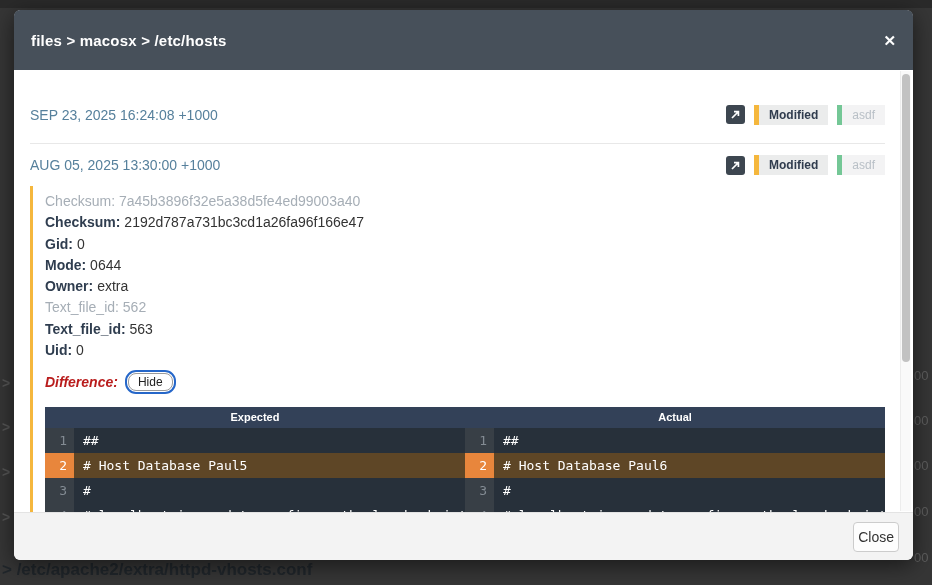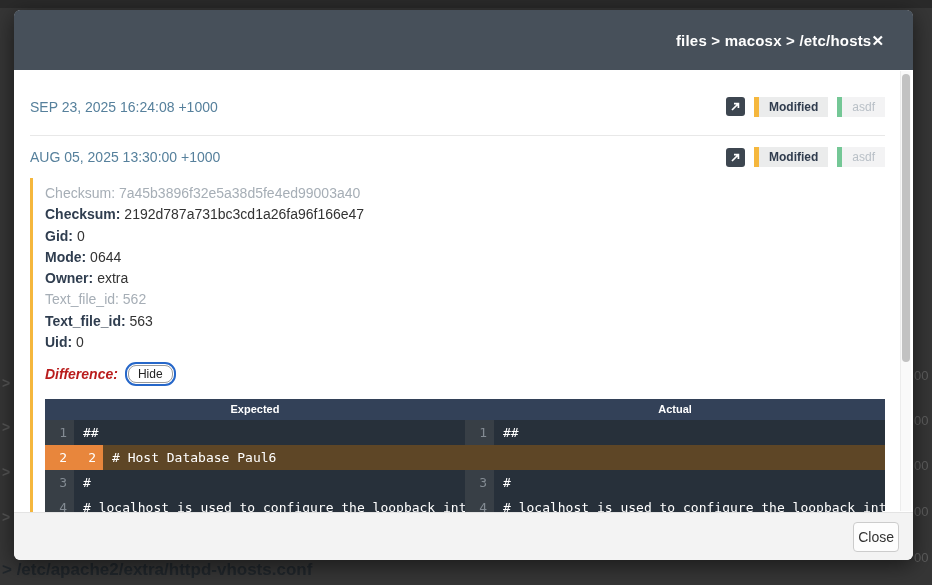--- a/index.html
+++ b/index.html
@@ -10,25 +10,25 @@
   
   .bg-chevron { position:absolute; left:2px; color:#565656; font-weight:bold; font-size:14px; }
   .bg-num { position:absolute; left:914px; color:#5e5e5e; font-size:13px; }
   .bg-path { position:absolute; left:2px; top:560px; color:#20262b; font-weight:bold; font-size:17px; white-space:nowrap; }
 
   
   .modal { position:absolute; left:14px; top:10px; width:899px; height:550px;
            background:#ffffff; border-radius:7px; box-shadow:0 5px 22px rgba(0,0,0,.55);
            z-index:10; }
   .modal-header { height:60px; background:#47505a; border-radius:6px 6px 0 0;
-                  display:flex; align-items:center; justify-content:flex-end; padding:0 29px; }
+                  display:flex; align-items:center; justify-content:space-between; padding:0 17px; }
   .modal-title { color:#ffffff; font-size:15px; font-weight:bold; letter-spacing:.2px; }
   .modal-close { color:#ffffff; font-size:15px; font-weight:bold; cursor:pointer; line-height:1; }
 
-  .modal-body { position:relative; height:442px; background:#ffffff; overflow:hidden; padding:8px 28px 0 16px; }
+  .modal-body { position:relative; height:442px; background:#ffffff; overflow:hidden; padding:16px 28px 0 16px; }
 
   .entry-row { display:flex; align-items:center; justify-content:space-between; }
   .entry-row.first { height:58px; border-bottom:1px solid #e8e8e8; }
   .entry-row.second { height:42px; }
   .timestamp { color:#56809c; font-size:14px; }
   .entry-right { display:flex; align-items:center; gap:9px; }
   .ext-link { width:19px; height:19px; background:#3d4650; border-radius:3px; display:flex;
               align-items:center; justify-content:center; cursor:pointer; }
   .ext-link svg { display:block; }
   .badge { display:flex; align-items:stretch; height:20px; font-size:12px; }
@@ -159,20 +159,21 @@
             <span class="hcell">Actual</span>
           </div>
           <div class="diff-row">
             <span class="gut">1</span>
             <span class="code">##</span>
             <span class="gut">1</span>
             <span class="code">##</span>
           </div>
           <div class="diff-row hl">
             <span class="gut">2</span>
+            <span class="code"># Host Database Paul5</span>
             <span class="gut">2</span>
             <span class="code"># Host Database Paul6</span>
           </div>
           <div class="diff-row">
             <span class="gut">3</span>
             <span class="code">#</span>
             <span class="gut">3</span>
             <span class="code">#</span>
           </div>
           <div class="diff-row">

